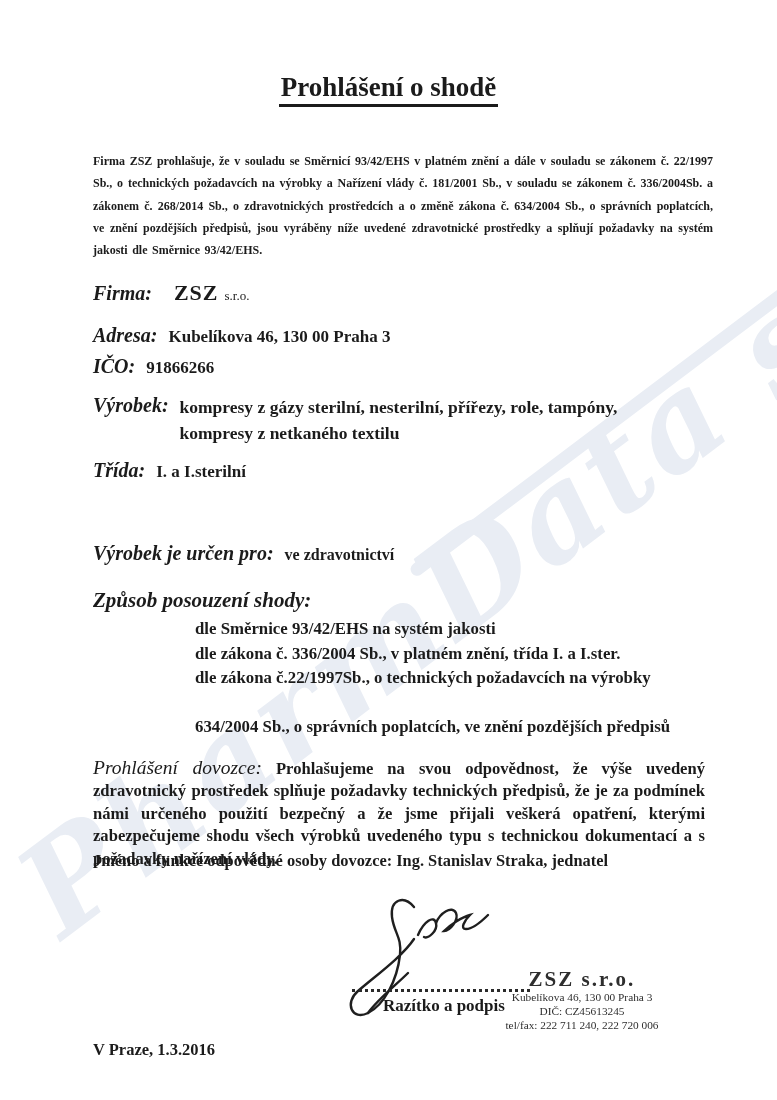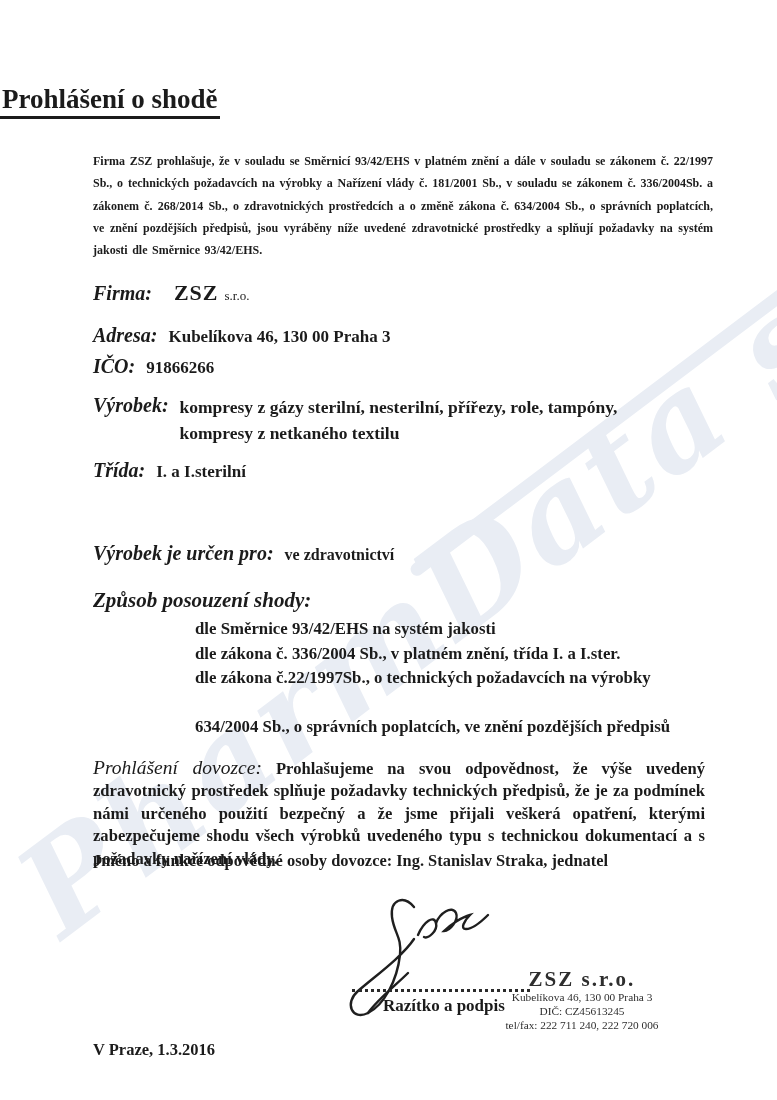--- a/index.html
+++ b/index.html
@@ -17,21 +17,21 @@
     font-size:128px; letter-spacing:4px; white-space:nowrap;
     color:#e9edf4; z-index:0; user-select:none;
   }
   .watermark-swash{
     position:absolute; left:408px; top:568px; width:470px; height:13px;
     background:#e9edf4; transform:rotate(-37deg); transform-origin:0 0;
     border-radius:8px; z-index:0;
   }
   .content{position:absolute; inset:0; z-index:1;}
   
-  .title-wrap{position:absolute; left:0; top:84px; width:100%; text-align:left;}
+  .title-wrap{position:absolute; left:0; top:72px; width:100%; text-align:center;}
   .title{
     display:inline-block; font-size:27px; font-weight:bold;
     border-bottom:3px solid #1b1b1b; padding:0 2px 1px 2px;
   }
   
   .intro{
     position:absolute; left:93px; top:138px; width:620px;
     font-size:12px; line-height:22.3px; font-weight:bold;
     text-align:justify; word-spacing:1.5px;
   }

